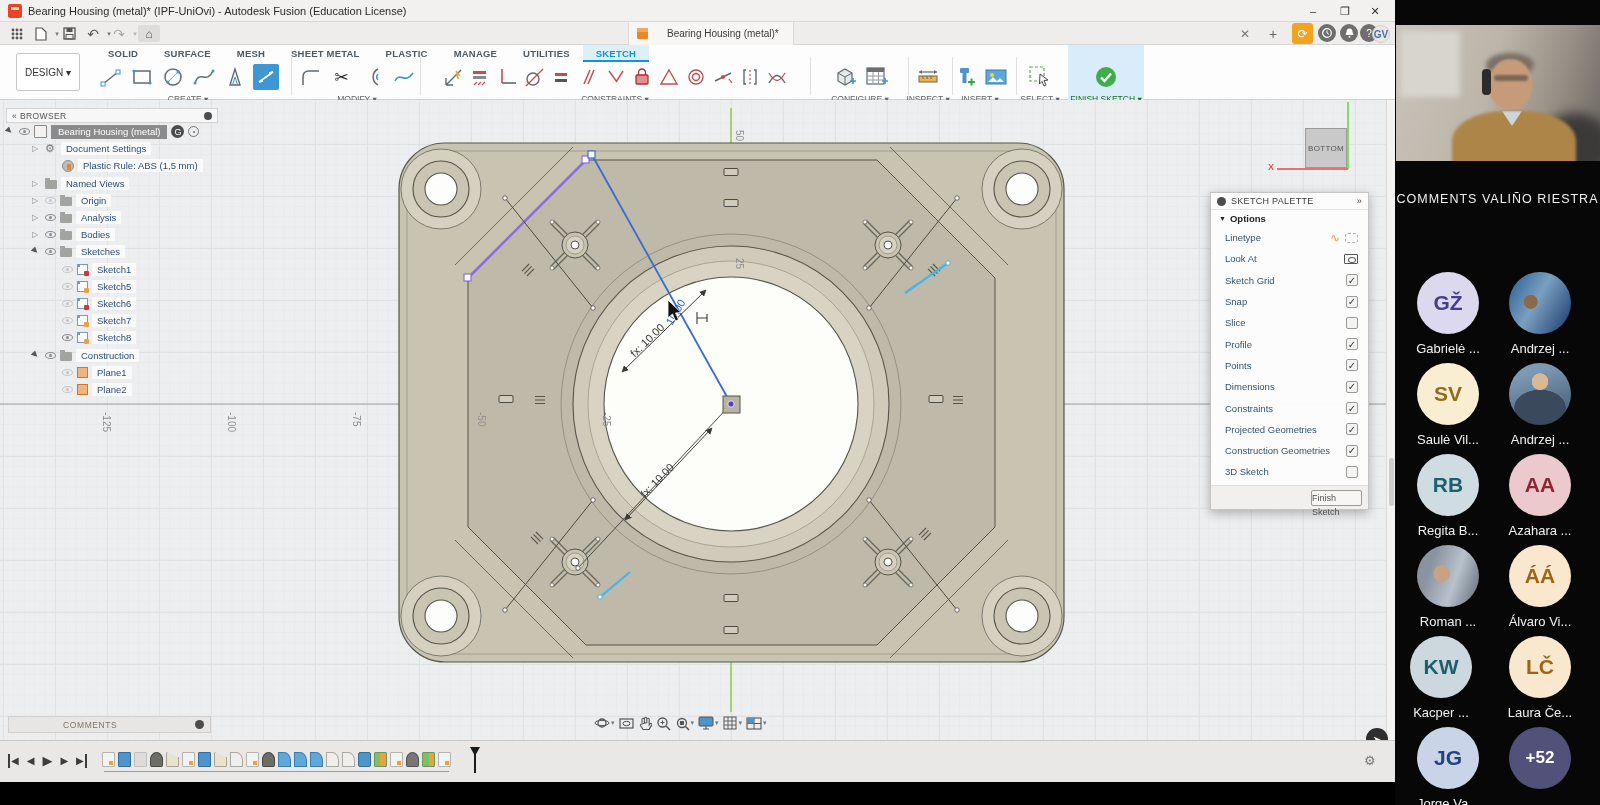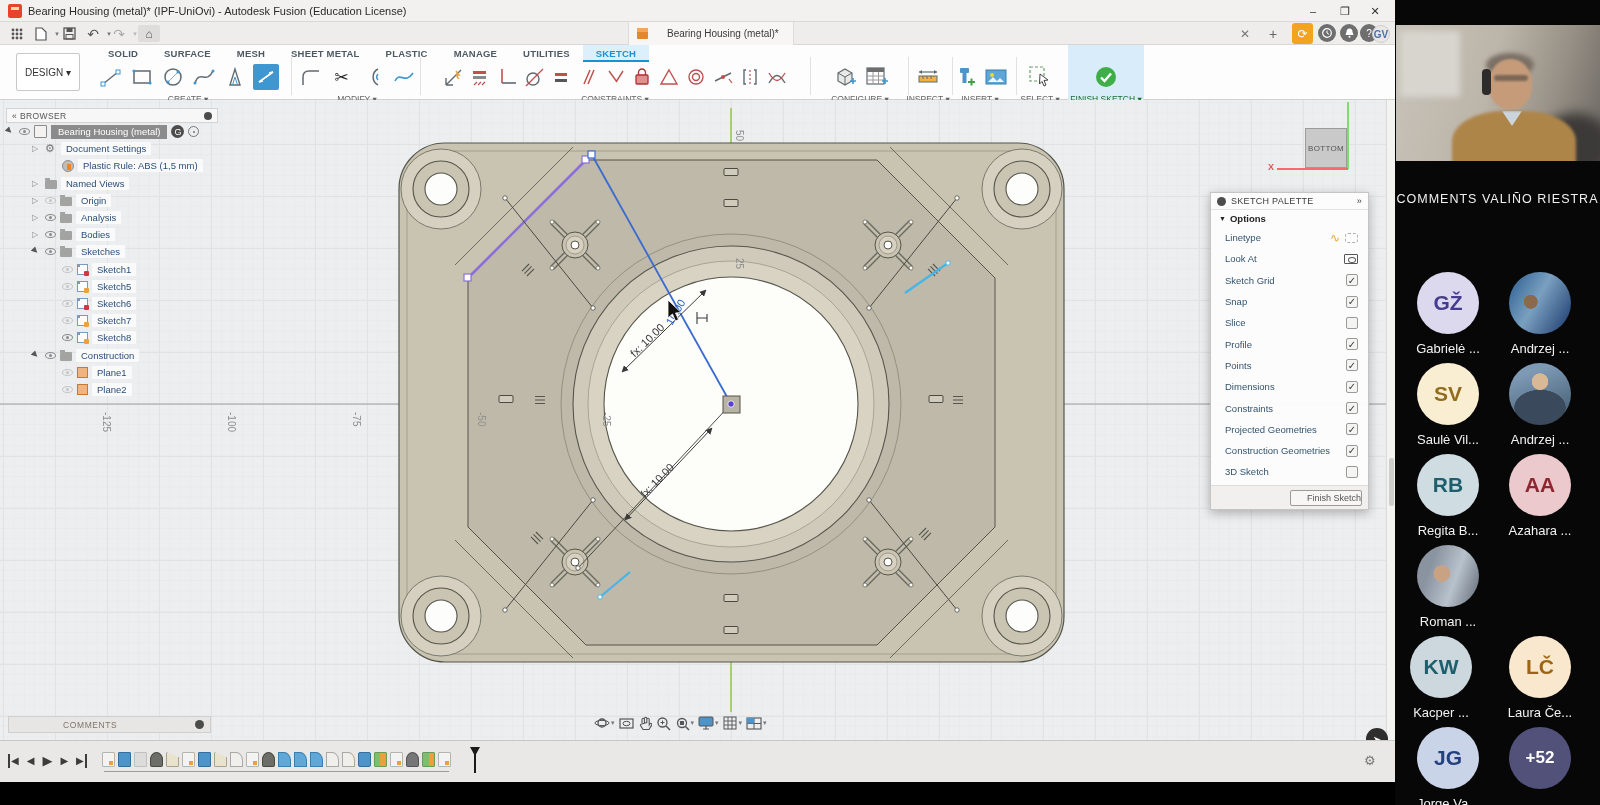--- a/index.html
+++ b/index.html
@@ -87,21 +87,21 @@
   
   .palette { position:absolute; left:1210px; top:92px; width:159px; height:318px; background:rgba(252,252,252,.98); border:1px solid #c6c5c3; box-shadow:0 3px 10px rgba(0,0,0,.28); font-size:9.5px; }
   .phead { height:17px; display:flex; align-items:center; gap:5px; padding:0 6px; border-bottom:1px solid #e4e3e1; color:#3a3a3a; font-size:9px; letter-spacing:.3px; }
   .pdot { width:9px; height:9px; border-radius:50%; background:#4c4c4c; }
   .phead .sp { flex:1; }
   .psec { height:17px; display:flex; align-items:center; gap:4px; padding:0 8px; color:#222; font-weight:bold; font-size:9.5px; }
   .prow { height:21.3px; display:flex; align-items:center; padding:0 10px 0 14px; color:#33536e; }
   .prow .sp { flex:1; }
   .cb { width:12px; height:12px; border:1px solid #9a9a98; border-radius:2px; background:#f4f4f2; position:relative; font-size:10px; color:#3a3a3a; display:flex; align-items:center; justify-content:center; }
   .pfoot { position:absolute; left:0; bottom:0; width:100%; height:24px; background:#f1f0ef; border-top:1px solid #dddcda; }
-  .pfinish { position:absolute; right:6px; top:4px; width:72px; height:16px; background:#f7f6f5; border:1px solid #9a9a98; border-radius:2px; font-size:9px; color:#555; text-align:right; line-height:14px; }
+  .pfinish { position:absolute; right:6px; top:4px; width:51px; height:16px; background:#f7f6f5; border:1px solid #9a9a98; border-radius:2px; font-size:9px; color:#555; text-align:left; line-height:14px; }
   .lt-spline { color:#e8a33d; font-size:12px; }
   .lt-rect { width:13px; height:10px; border:1px dashed #b0b0ae; border-radius:3px; margin-left:5px; }
   .lookat-ic { width:14px; height:10px; border:1px solid #555; border-radius:1px; position:relative; }
   .lookat-ic::after { content:""; position:absolute; left:3px; top:2px; width:6px; height:4px; border:1px solid #555; border-radius:50%; }
 
   
   .viewcube { position:absolute; left:1277px; top:14px; width:100px; height:68px; }
   .vc-face { position:absolute; left:28px; top:14px; width:42px; height:40px; background:#c9c9c9; border:1px solid #9b9b9b; color:#555; font-size:8px; display:flex; align-items:center; justify-content:center; letter-spacing:.3px; }
   .vc-xline { position:absolute; left:0px; top:54px; width:71px; height:2px; background:#f56b6b; }
   .vc-x { position:absolute; left:-9px; top:48px; color:#e05252; font-size:9px; font-weight:bold; }
@@ -982,20 +982,26 @@
           <span>AA</span>
         </div>
         <div class="pname">Azahara ...</div>
       </div>
     <div class="pt" style="left:7px;top:545px">
         <div class="pav photo-c">
           <span></span>
         </div>
         <div class="pname">Roman ...</div>
       </div>
+    <div class="pt" style="left:99px;top:545px">
+        <div class="pav" style="background: rgb(249, 232, 205); color: rgb(156, 101, 21);">
+          <span>ÁÁ</span>
+        </div>
+        <div class="pname">Álvaro Vi...</div>
+      </div>
     <div class="pt" style="left:0;top:636px">
         <div class="pav" style="background: rgb(204, 216, 221); color: rgb(30, 95, 110);">
           <span>KW</span>
         </div>
         <div class="pname">Kacper ...</div>
       </div>
     <div class="pt" style="left:99px;top:636px">
         <div class="pav" style="background: rgb(249, 232, 205); color: rgb(156, 101, 21);">
           <span>LČ</span>
         </div>

